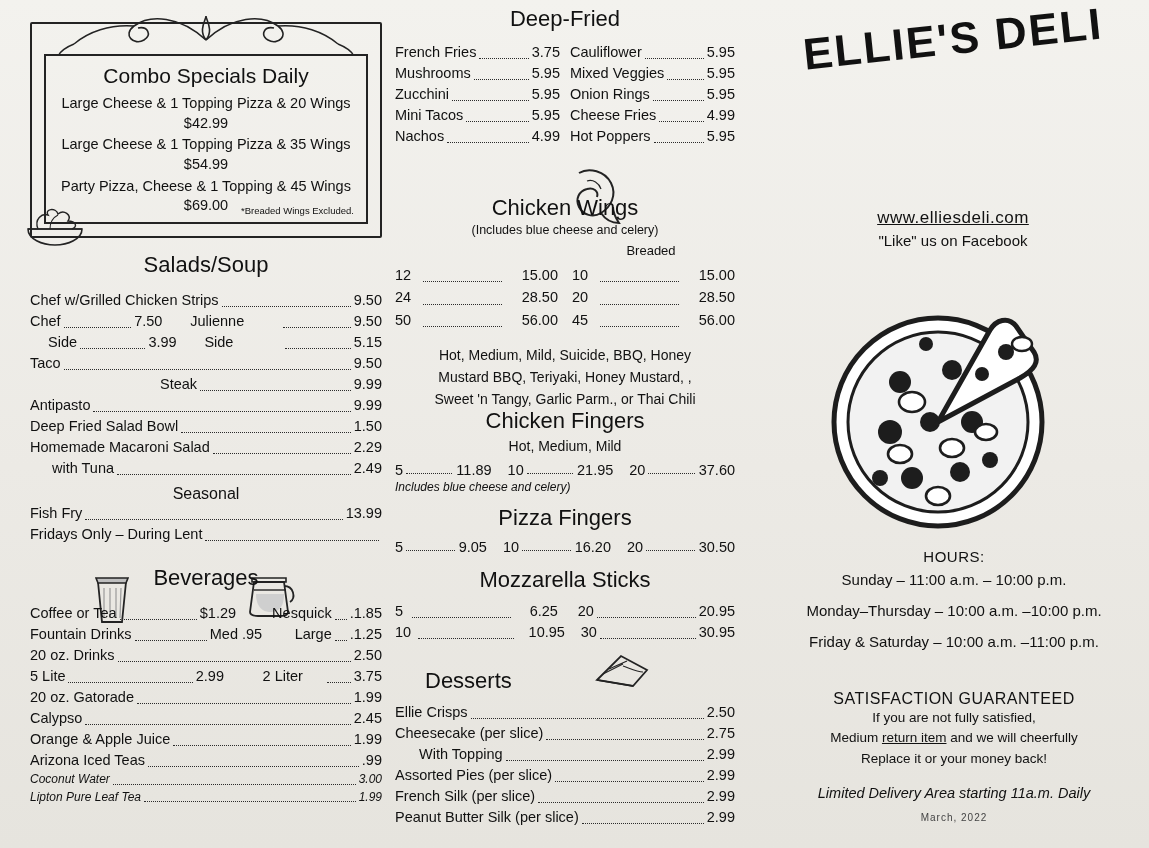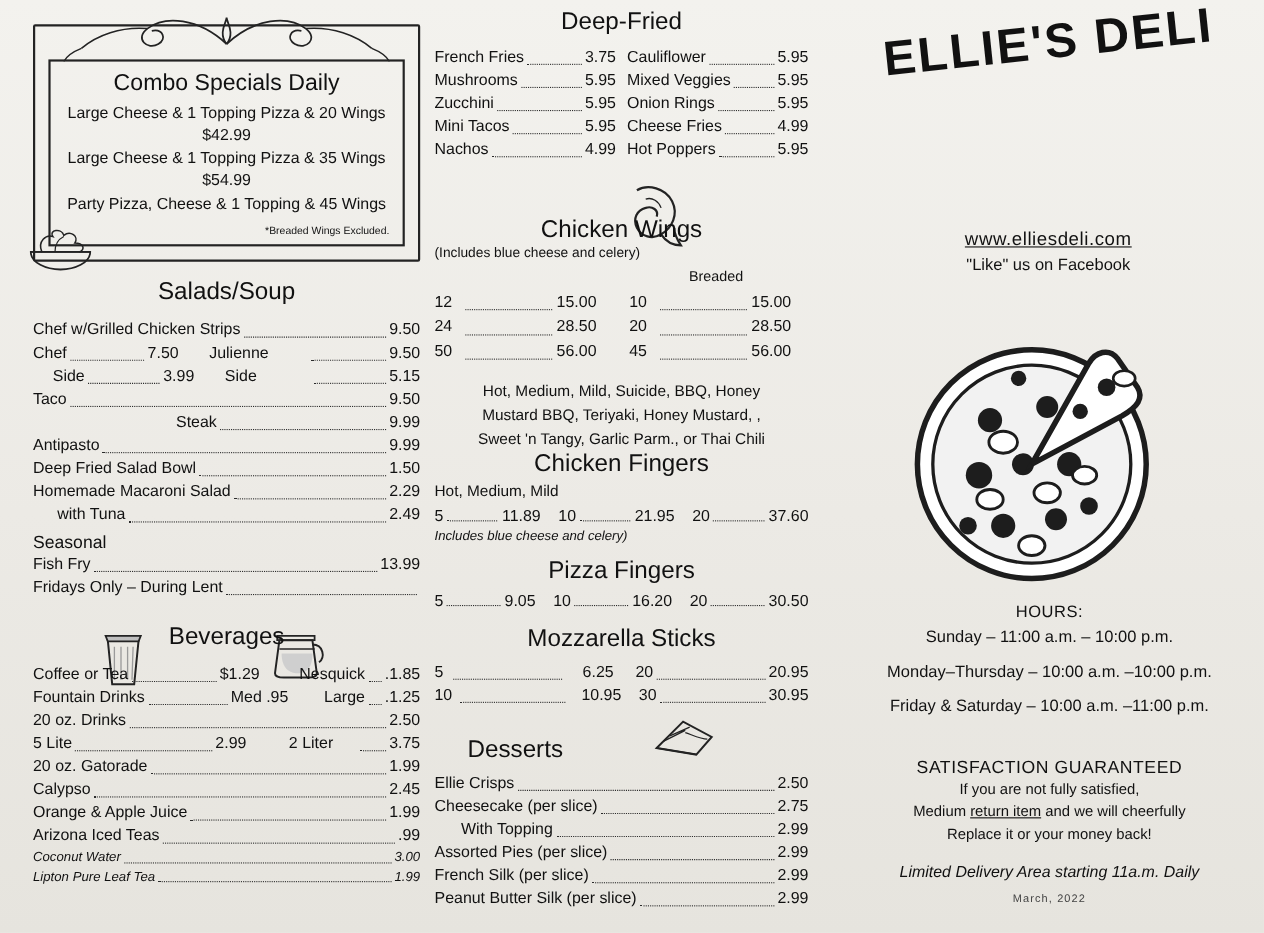--- a/index.html
+++ b/index.html
@@ -27,21 +27,21 @@
   }
   .row .nm{flex:0 0 auto;}
   .row .dots{
     flex:1 1 auto;
     border-bottom:1.5px dotted #2b2b2b;
     margin:0 3px 4px 3px;
     height:1px;
     min-width:6px;
   }
   .row .pr{flex:0 0 auto;}
-  .center{}
+  .center{text-align:center;}
   .small{font-size:12px;}
   .ital{font-style:italic;}
 
   
   .combo-wrap{
     position:absolute;left:18px;top:22px;width:352px;height:216px;
   }
   .combo-outer{
     position:absolute;inset:0;
     border:2px solid #232323;
@@ -85,21 +85,21 @@
   .deepfried{position:absolute;left:0px;top:6px;width:340px;}
   .df-grid{display:flex;gap:10px;margin-top:10px;}
   .df-grid > div{flex:1;}
   .wings{position:absolute;left:0px;top:195px;width:340px;}
   .wingdeco{position:absolute;left:170px;top:165px;width:66px;height:62px;}
   .wtable{display:flex;gap:14px;margin-top:6px;}
   .wtable > div{flex:1;}
   .wrow{display:flex;align-items:flex-end;font-size:14.5px;line-height:1.55;}
   .wrow .q{width:26px;}
   .wrow .dots{flex:1 1 auto;border-bottom:1.5px dotted #2b2b2b;margin:0 4px 4px 2px;height:1px;}
-  .wrow .p{width:52px;}
+  .wrow .p{width:52px;text-align:right;}
   .flavors{text-align:center;font-size:14px;line-height:1.55;margin-top:14px;}
   .fingers{position:absolute;left:0px;top:408px;width:340px;}
   .pfingers{position:absolute;left:0px;top:505px;width:340px;}
   .msticks{position:absolute;left:0px;top:567px;width:340px;}
   .desserts{position:absolute;left:0px;top:668px;width:340px;}
   .piedeco{position:absolute;left:198px;top:650px;width:58px;height:40px;}
   .trip{display:flex;font-size:14.5px;align-items:flex-end;margin-top:8px;}
   .trip .q{flex:0 0 auto;}
   .trip .dots{flex:1 1 auto;border-bottom:1.5px dotted #2b2b2b;margin:0 4px 4px 3px;height:1px;}
   .trip .p{flex:0 0 auto;}
@@ -149,20 +149,21 @@
         <path d="M44 34 C34 38,30 42,28 46" fill="none" stroke="#232323" stroke-width="1.4"></path>
         <path d="M308 34 C318 38,322 42,324 46" fill="none" stroke="#232323" stroke-width="1.4"></path>
       </svg>
       <div class="combo-inner">
         <div class="combo-title">Combo Specials Daily</div>
         <div class="combo-line">Large Cheese &amp; 1 Topping Pizza &amp; 20 Wings</div>
         <div class="combo-price">$42.99</div>
         <div class="combo-line">Large Cheese &amp; 1 Topping Pizza &amp; 35 Wings</div>
         <div class="combo-price">$54.99</div>
         <div class="combo-line">Party Pizza, Cheese &amp; 1 Topping &amp; 45 Wings</div>
+        <div class="combo-price">$69.00</div>
         <div class="combo-note">*Breaded Wings Excluded.</div>
       </div>
     </div>
 
     <svg class="leafdeco" viewBox="0 0 70 42">
       <path d="M8 24 C8 34,22 40,35 40 C48 40,62 34,62 24 Z" fill="none" stroke="#232323" stroke-width="1.6"></path>
       <path d="M8 24 L62 24" stroke="#232323" stroke-width="1.6" fill="none"></path>
       <path d="M18 24 C14 14,22 8,28 10 C24 4,36 2,38 9 C44 4,52 10,48 16 C56 16,58 22,52 24" fill="none" stroke="#232323" stroke-width="1.4"></path>
       <path d="M30 24 C30 16,34 12,38 10" fill="none" stroke="#232323" stroke-width="1.1"></path>
     </svg>

